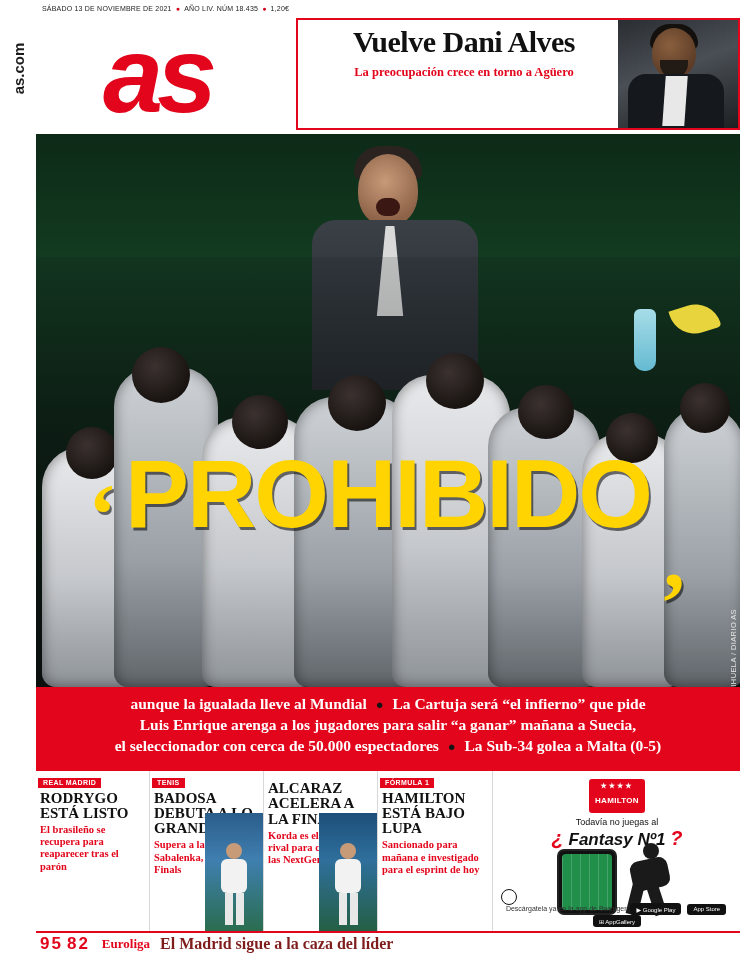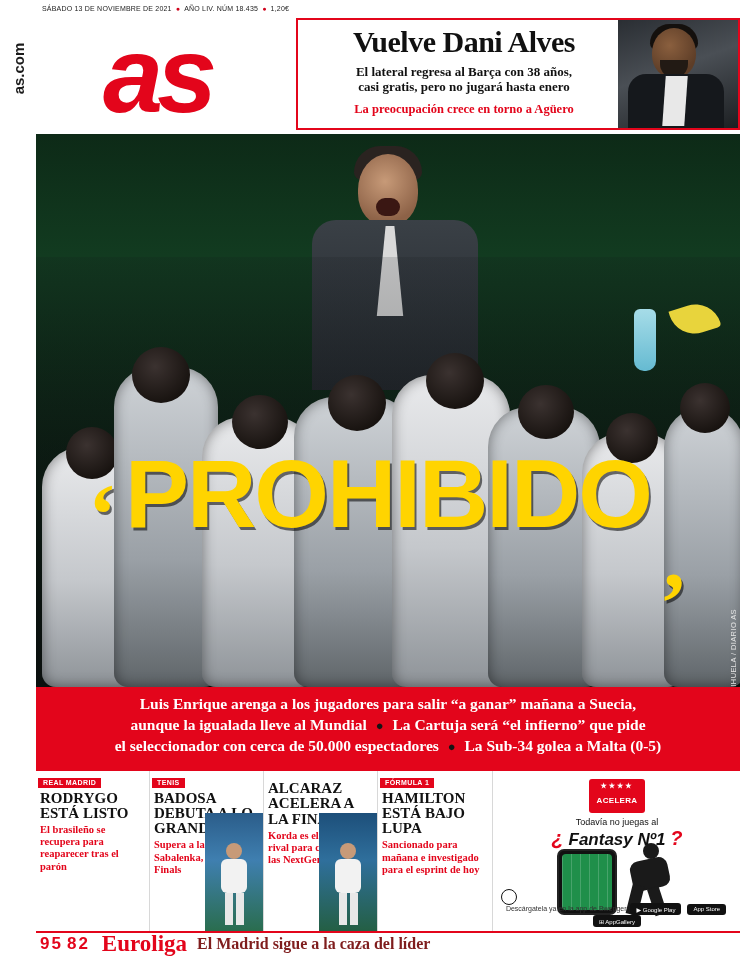--- a/index.html
+++ b/index.html
@@ -278,21 +278,21 @@
   .bottombar {
     position:absolute; left:36px; top:931px; width:704px; height:24px;
     border-top:2px solid #e3051b; display:flex; align-items:center;
   }
   .score {
     font-family:"Liberation Sans", sans-serif; font-weight:bold;
     font-size:17px; color:#e3051b; margin-left:4px; letter-spacing:2px;
   }
   .league {
     font-family:"Liberation Serif", serif; font-weight:bold;
-    font-size:23px; color:#e3051b; margin-left:12px;
+    font-size:13px; color:#e3051b; margin-left:12px;
   }
   .bbtext {
     font-family:"Liberation Serif", serif; font-weight:bold;
     font-size:16px; color:#7f1d1d; margin-left:10px;
   }
 </style>
 </head>
 <body>
 
 <div class="page">
@@ -317,22 +317,20 @@
     <div class="promo-inner">
       <div class="promo-photo">
         <div class="hair"></div>
         <div class="head"></div>
         <div class="beard"></div>
         <div class="body"></div>
         <div class="shirt"></div>
       </div>
       <div class="promo-text">
         <div class="promo-title">Vuelve Dani Alves</div>
-        <div class="promo-sub" style="white-space:pre-line;">El lateral regresa al Barça con 38 años,
-casi gratis, pero no jugará hasta enero</div>
         <div class="promo-red">La preocupación crece en torno a Agüero</div>
       </div>
     </div>
   </div>
 
   <div class="mainphoto">
     <div class="field"></div>
 
     <div class="coach-hair"></div>
     <div class="coach-head"></div>
@@ -372,26 +370,26 @@
     <div class="photo-credit">JESÚS ÁLVAREZ ORIHUELA / DIARIO AS</div>
   </div>
 
   <div class="headline">
     <span class="quote-open">‘</span>
     <div class="hl">PROHIBIDO</div>
     <span class="quote-close">’</span>
   </div>
 
   <div class="sumario">
-    <p>Luis Enrique arenga a los jugadores para salir “a ganar” mañana a Suecia,</p>
     <p>
       <span>aunque la igualada lleve al Mundial</span>
       <span class="bullet dark">●</span>
       <span>La Cartuja será “el infierno” que pide</span>
     </p>
+    <p>Luis Enrique arenga a los jugadores para salir “a ganar” mañana a Suecia,</p>
     <p>
       <span>el seleccionador con cerca de 50.000 espectadores</span>
       <span class="bullet dark">●</span>
       <span>La Sub-34 golea a Malta (0-5)</span>
     </p>
   </div>
 
   <div class="bottom">
     <div class="mods">
 
@@ -432,21 +430,21 @@
       <div class="mod">
         <div class="kicker">FÓRMULA 1</div>
         <h3>HAMILTON ESTÁ BAJO LUPA</h3>
         <p>Sancionado para mañana e investigado para el esprint de hoy</p>
       </div>
     </div>
 
     <div class="ad">
       <div class="ad-logo">
         <span class="stars">★★★★</span>
-        <span>ACELERA</span>
+        <span>HAMILTON</span>
       </div>
       <div class="ad-line1">Todavía no juegas al</div>
       <div class="ad-line2">
         <span class="qmark">¿</span>
         <span>Fantasy Nº1</span>
         <span class="qmark">?</span>
       </div>
       <div class="phone">
           <div class="scr"></div>
         </div>

